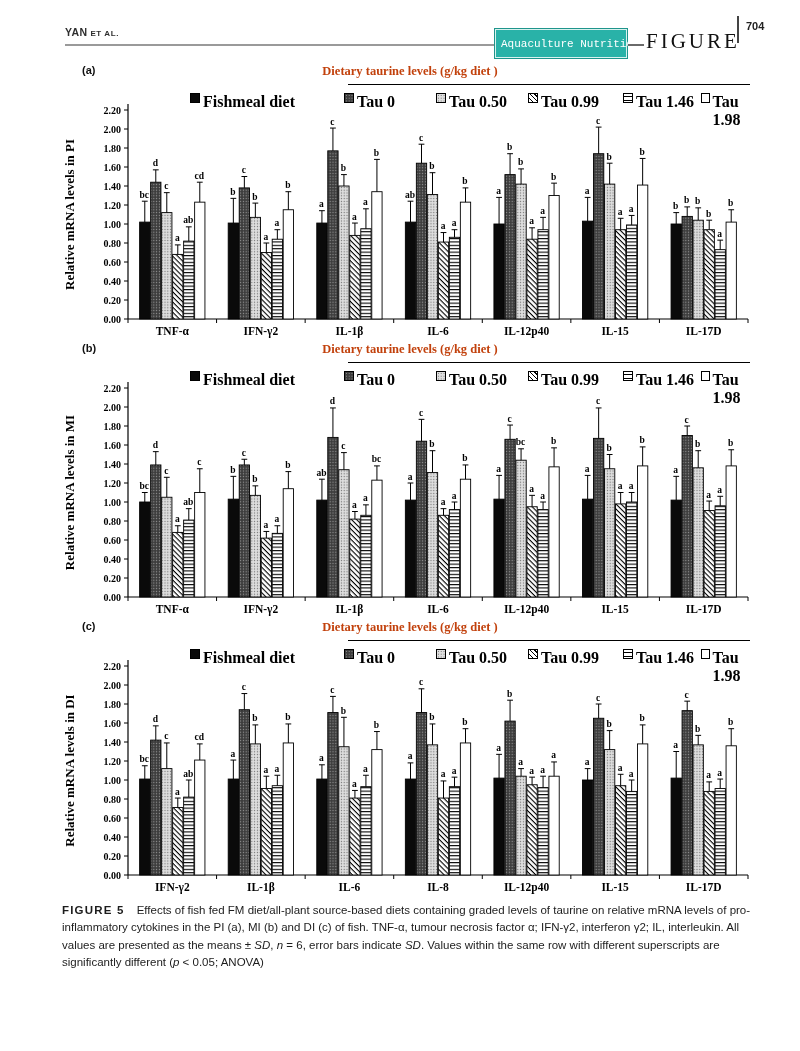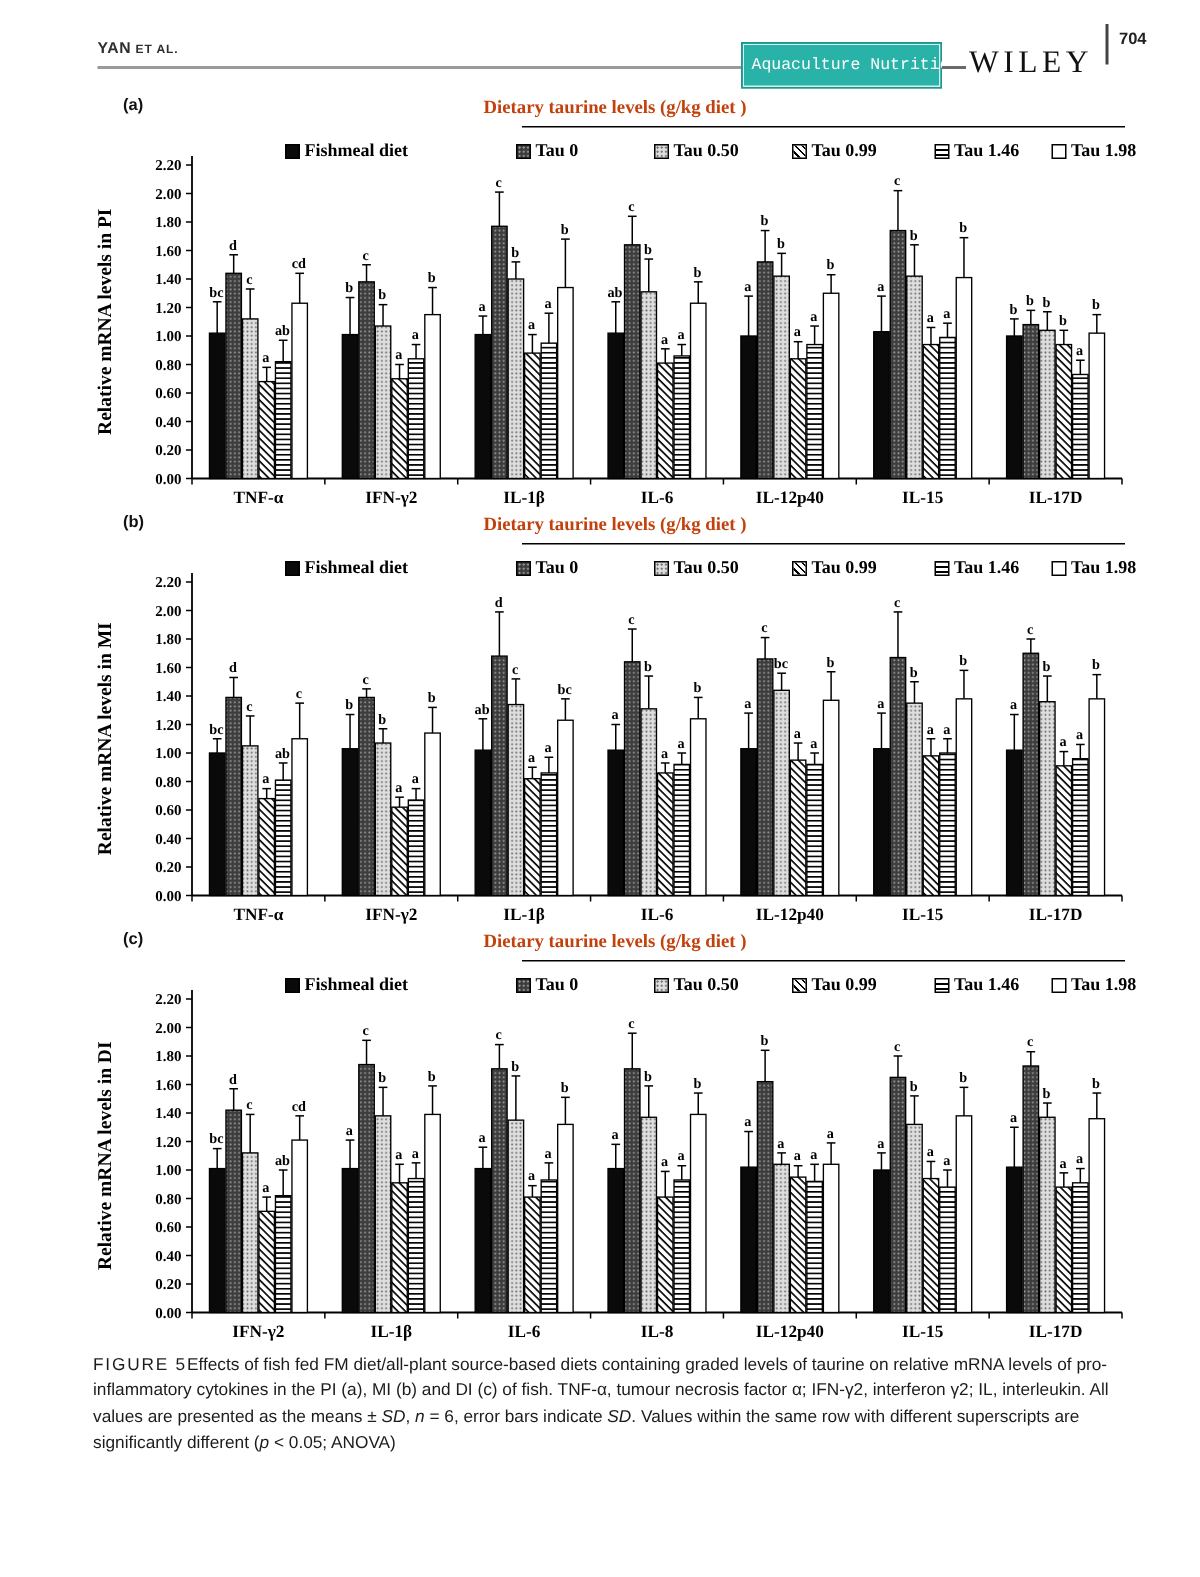--- a/index.html
+++ b/index.html
@@ -25,22 +25,22 @@
   .page-number{position:absolute;left:746px;top:20px;font-size:11px;font-weight:bold;color:#222;}
 
   
   .content{position:absolute;left:60px;top:62px;width:700px;}
   .panel{position:relative;width:700px;height:278px;}
   .plabel{position:absolute;left:22px;top:2px;font-weight:bold;font-size:11px;color:#111;}
   .ptitle{position:absolute;left:0;right:0;top:2px;text-align:center;
           font-family:"Liberation Serif",serif;font-weight:bold;font-size:12.5px;color:#c2410c;}
   .trule{position:absolute;left:288px;width:402px;top:22px;border-top:1.6px solid #000;}
   .legend{position:absolute;left:0;top:31px;height:16px;width:100%;}
-  .legend .item{position:absolute;top:0;display:flex;align-items:center;
-                font-family:"Liberation Serif",serif;font-weight:bold;font-size:12px;color:#000;}
+  .legend .item{position:absolute;top:0;display:flex;align-items:flex-start;
+                font-family:"Liberation Serif",serif;font-weight:bold;font-size:16px;color:#000;}
   .legend .item:nth-child(1){left:130px}
   .legend .item:nth-child(2){left:284px}
   .legend .item:nth-child(3){left:376px}
   .legend .item:nth-child(4){left:468px}
   .legend .item:nth-child(5){left:563px}
   .legend .item:nth-child(6){left:641px}
   .sw{width:8px;height:8px;border:1px solid #000;margin-right:3px;display:inline-block;}
   .sw-solid{background:#0a0a0a;}
   .sw-dark-dots{background-color:#3d3d3d;
     background-image:radial-gradient(circle,#999 .7px,transparent .8px);background-size:2.8px 2.8px;}
@@ -52,21 +52,21 @@
   svg.chart{position:absolute;left:0;top:40px;}
   svg.chart text{font-family:"Liberation Serif",serif;fill:#000;}
   svg.chart .ytick{font-size:10px;font-weight:bold;}
   svg.chart .xcat{font-size:11.5px;font-weight:bold;}
   svg.chart .sig{font-size:9.5px;font-weight:bold;}
   svg.chart .ytitle{font-size:13px;font-weight:bold;}
 
   
   figcaption{position:absolute;left:62px;top:902px;width:690px;font-size:11.5px;
              line-height:1.5;color:#1c1c1c;}
-  .figlabel{font-weight:normal;letter-spacing:1.2px;margin-right:0;}
+  .figlabel{font-weight:bold;letter-spacing:1.2px;margin-right:12px;}
   figcaption em{font-style:italic;text-align:center;}
 </style>
 </head>
 <body>
 
 <header>
   <div class="running-head">
     <span>YAN</span><span class="etal">ET AL.</span>
   </div>
   <div class="head-rule"></div>
@@ -77,21 +77,21 @@
       <rect y="20" width="46" height="9" fill="#8a6b48"></rect>
       <ellipse cx="20" cy="12" rx="13" ry="6" fill="#e9f2f7"></ellipse>
       <path d="M7 12 L1 7 L1 17 Z" fill="#7fa8c2"></path>
       <ellipse cx="20" cy="10" rx="12" ry="4" fill="#6e9cb8"></ellipse>
       <ellipse cx="33" cy="7" rx="9" ry="4.5" fill="#c4533a"></ellipse>
       <path d="M42 7 L46 3 L46 11 Z" fill="#a33d28"></path>
       <circle cx="27" cy="11" r="1.1" fill="#24303a"></circle>
     </svg>
   </div>
   <div class="head-rule2"></div>
-  <div class="wiley">WILEY</div>
+  <div class="wiley">FIGURE</div>
   <div class="pagebar"></div>
   <div class="page-number">704</div>
 </header>
 
 <div class="content">
   <section class="panel">
     <span class="plabel">(a)</span>
     <div class="ptitle">Dietary taurine levels (g/kg diet )</div>
     <div class="trule"></div>
     <div class="legend">

